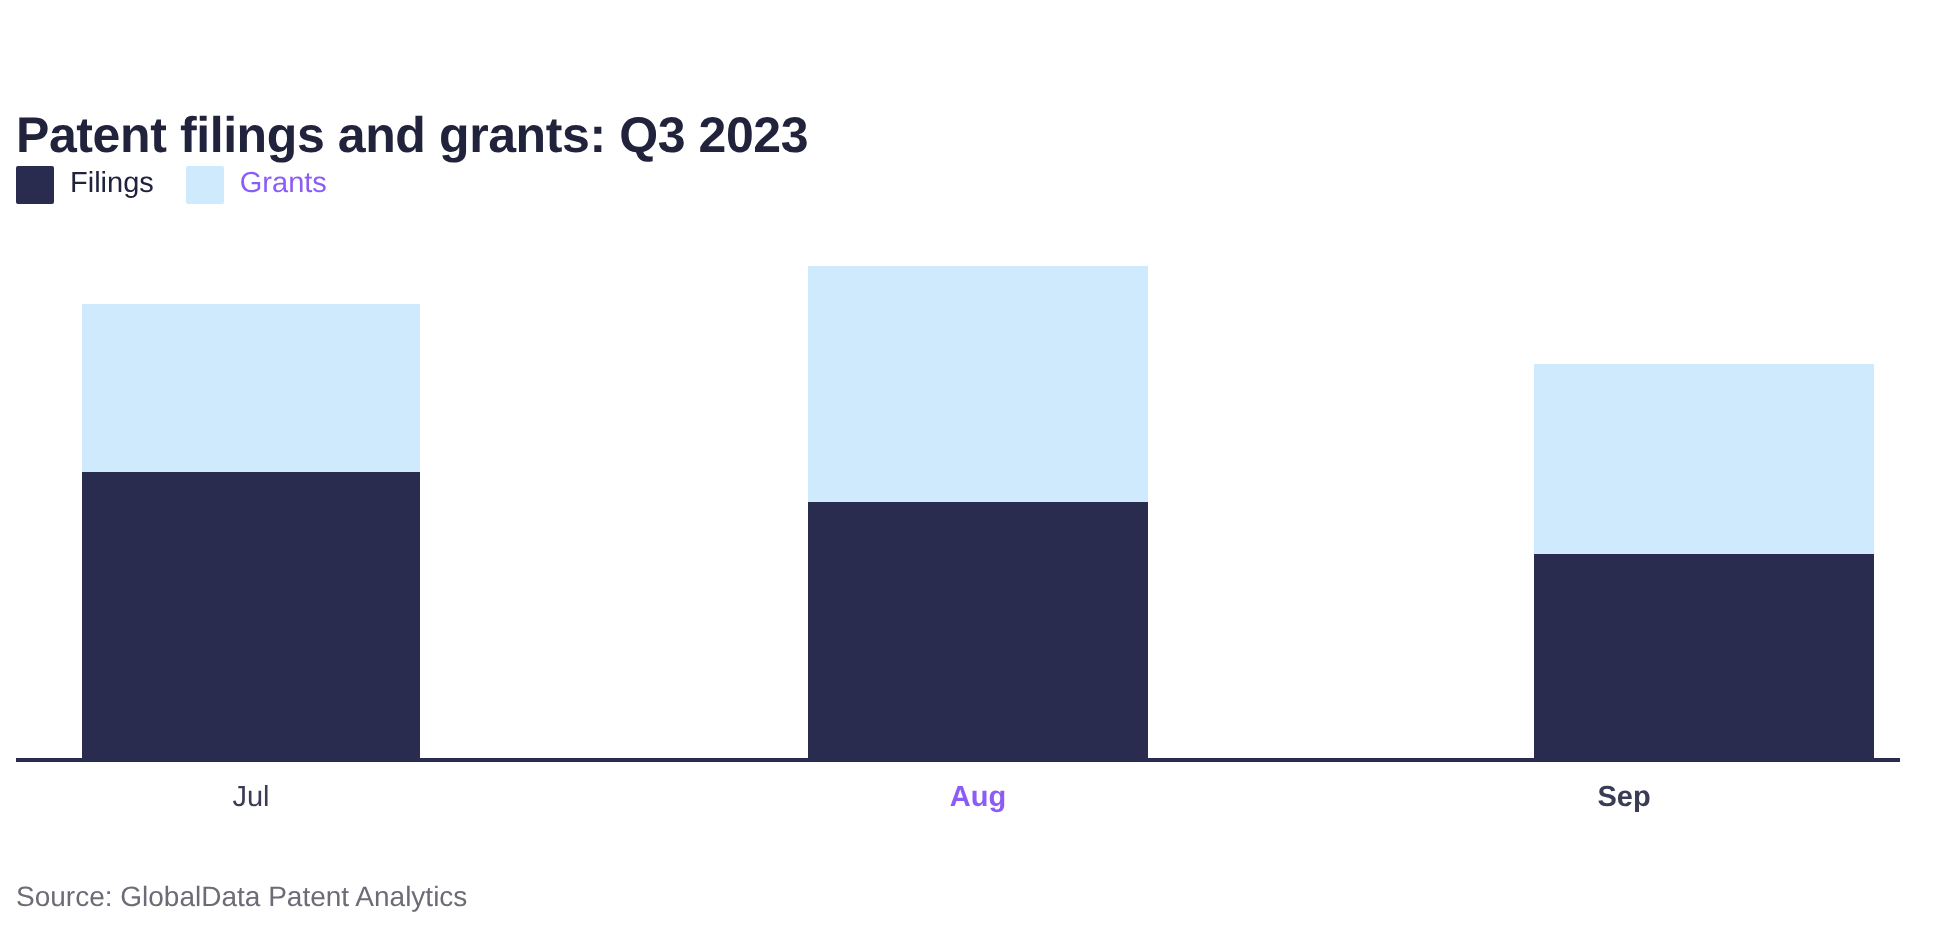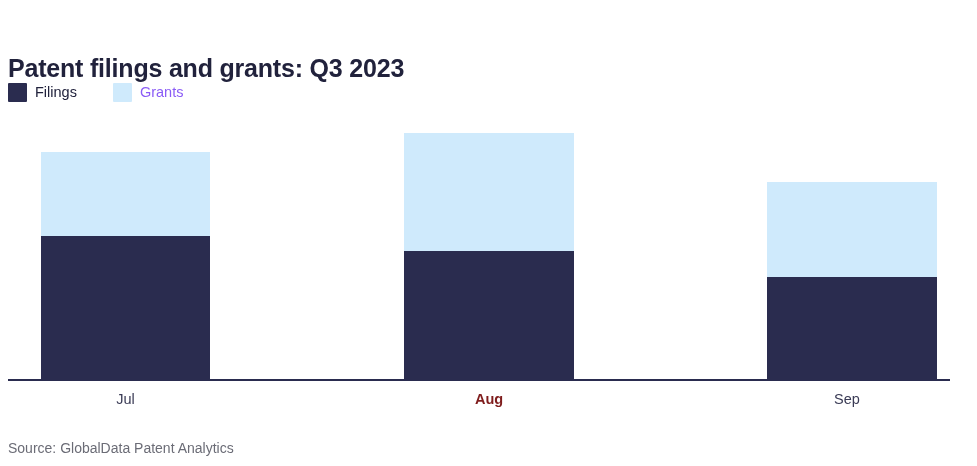--- a/index.html
+++ b/index.html
@@ -34,21 +34,21 @@
     letter-spacing: -0.2px;
     white-space: nowrap;
     margin-top: 48px;
   }
   
   .legend {
     position: absolute;
     left: 8px;
     top: 83px;
     display: flex;
-    gap: 36px;
+    gap: 16px;
   }
   .legend-item {
     display: flex;
     align-items: center;
     gap: 8px;
     cursor: pointer;
   }
   .legend-swatch {
     width: 19px;
     height: 19px;
@@ -113,21 +113,21 @@
   .tick-label {
     position: absolute;
     top: 391px;
     text-align: center;
     font-size: 14.5px;
     color: #3a3b55;
     white-space: nowrap;
   }
   .tick-label.is-highlighted {
     font-weight: bold;
-    color: #7f1d1d;
+    color: #8b5cf6;
   }
 
   
   .source-note {
     position: absolute;
     left: 8px;
     top: 440px;
     font-size: 14px;
     color: #6b6c76;
     white-space: nowrap;
@@ -165,19 +165,19 @@
         <div class="tick-label" style="left: 41px; width: 169px;">Jul</div>
         <div class="bar-group" style="left: 404px; width: 170px; height: 246px; bottom: 87px;">
           <div class="bar-seg grants" style="background: rgb(207, 234, 252); height: 118px; bottom: 128px;"></div>
           <div class="bar-seg filings" style="background: rgb(42, 44, 79); height: 128px;"></div>
         </div>
         <div class="tick-label is-highlighted" style="left: 404px; width: 170px;">Aug</div>
         <div class="bar-group" style="left: 767px; width: 170px; height: 197px; bottom: 87px;">
           <div class="bar-seg grants" style="background: rgb(207, 234, 252); height: 95px; bottom: 102px;"></div>
           <div class="bar-seg filings" style="background: rgb(42, 44, 79); height: 102px;"></div>
         </div>
-        <div class="tick-label" style="left: 762px; width: 170px;">Sep</div>
+        <div class="tick-label" style="left: 727px; width: 170px; font-weight: bold;">Sep</div>
       </div>
   </div>
 
   <div class="source-note">Source: GlobalData Patent Analytics</div>
 
 </div>
 
 </body></html>

